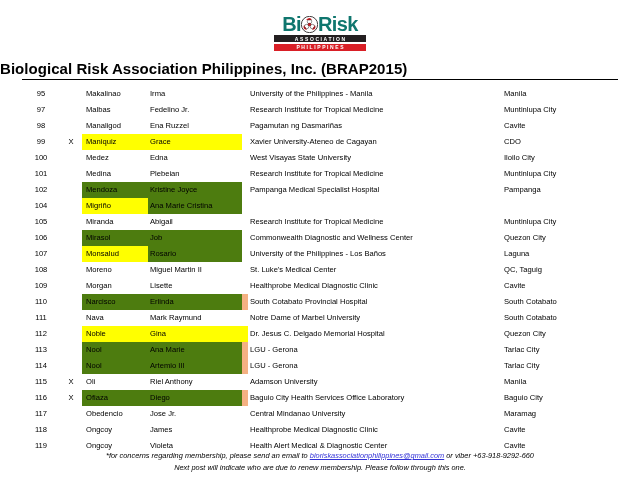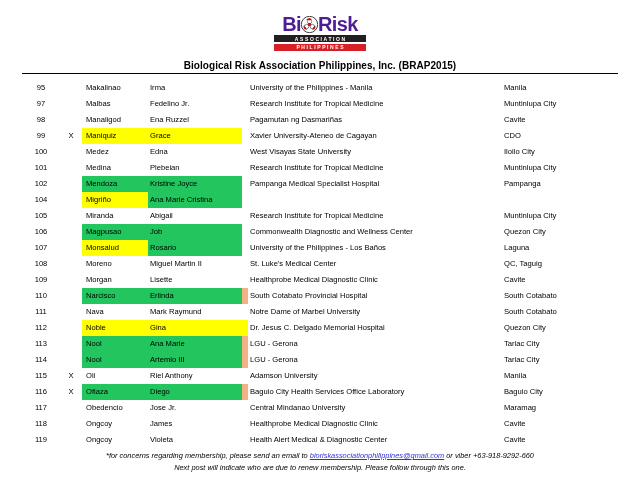--- a/index.html
+++ b/index.html
@@ -41,21 +41,21 @@
     align-items: center;
     justify-content: center;
     line-height: 1;
     height: 21px;
   }
   .logo-word .lw {
     font-family: "Liberation Sans", sans-serif;
     font-weight: bold;
     font-size: 20px;
     letter-spacing: -0.6px;
-    color: #4c1d95;
+    color: #0f766e;
   }
   .biohaz {
     width: 17px;
     height: 17px;
     margin: 0 0px;
     position: relative;
     top: 1px;
   }
   .logo-bar {
     margin-top: 1px;
@@ -68,22 +68,22 @@
     font-weight: bold;
     letter-spacing: 1.6px;
     color: #ffffff;
     text-indent: 1.6px;
   }
   .logo-bar.assoc { background: #231f20; }
   .logo-bar.phil  { background: #d91f26; margin-top: 1.5px; }
 
   
   .doc-title {
-    text-align: center;
-    font-size: 10px;
+    text-align: left;
+    font-size: 15px;
     font-weight: bold;
     margin-top: 9px;
     letter-spacing: 0.05px;
   }
 
   
   .page-indicator {
     text-align: right;
     font-size: 7.5px;
     padding-right: 22px;
@@ -112,21 +112,21 @@
     overflow: hidden;
   }
   .c-num     { width: 38px; text-align: center; }
   .c-mark    { width: 22px; text-align: center; }
   .c-last    { width: 62px; padding-left: 4px !important; }
   .c-first   { width: 92px; padding-left: 2px !important; }
   .c-org     { width: 258px; padding-left: 2px !important; }
   .c-loc     { width: 124px; padding-left: 2px !important; }
 
   .hl-yellow { background: #ffff00; }
-  .hl-orange { background: #22c55e; }
+  .hl-orange { background: #4d7c0f; }
 
   .tbl-wrap { margin-top: 6px; }
 
   
   .footer {
     position: absolute;
     left: 0;
     right: 0;
     bottom: 20px;
     text-align: center;
@@ -244,21 +244,21 @@
             <td class="c-num">105</td>
             <td class="c-mark"></td>
             <td class="c-last">Miranda</td>
             <td class="c-first">Abigail</td>
             <td class="c-org"><span style="padding-left: 6px;">Research Institute for Tropical Medicine</span></td>
             <td class="c-loc">Muntinlupa City</td>
           </tr>
           <tr>
             <td class="c-num">106</td>
             <td class="c-mark"></td>
-            <td class="c-last hl-orange">Magpusao</td>
+            <td class="c-last hl-orange">Mirasol</td>
             <td class="c-first hl-orange">Job</td>
             <td class="c-org"><span style="padding-left: 6px;">Commonwealth Diagnostic and Wellness Center</span></td>
             <td class="c-loc">Quezon City</td>
           </tr>
           <tr>
             <td class="c-num">107</td>
             <td class="c-mark"></td>
             <td class="c-last hl-yellow">Monsalud</td>
             <td class="c-first hl-orange">Rosario</td>
             <td class="c-org"><span style="padding-left: 6px;">University of the Philippines - Los Baños</span></td>

